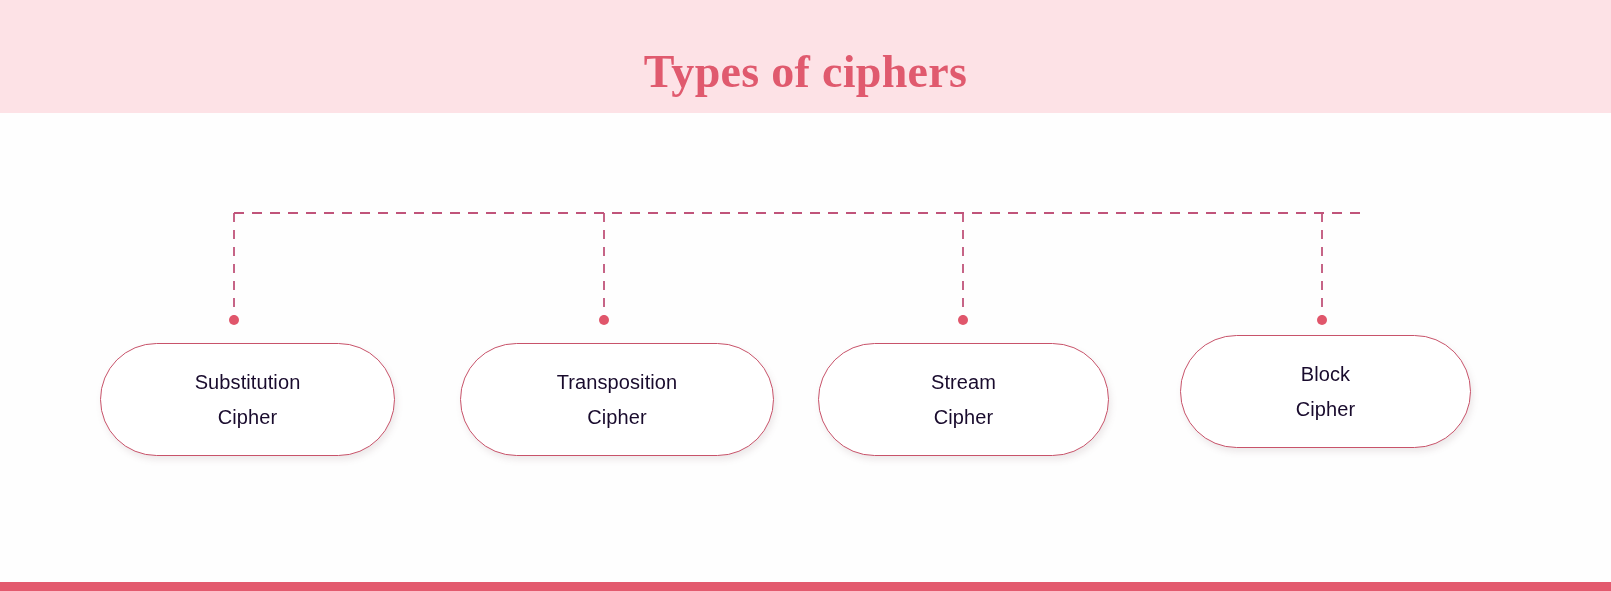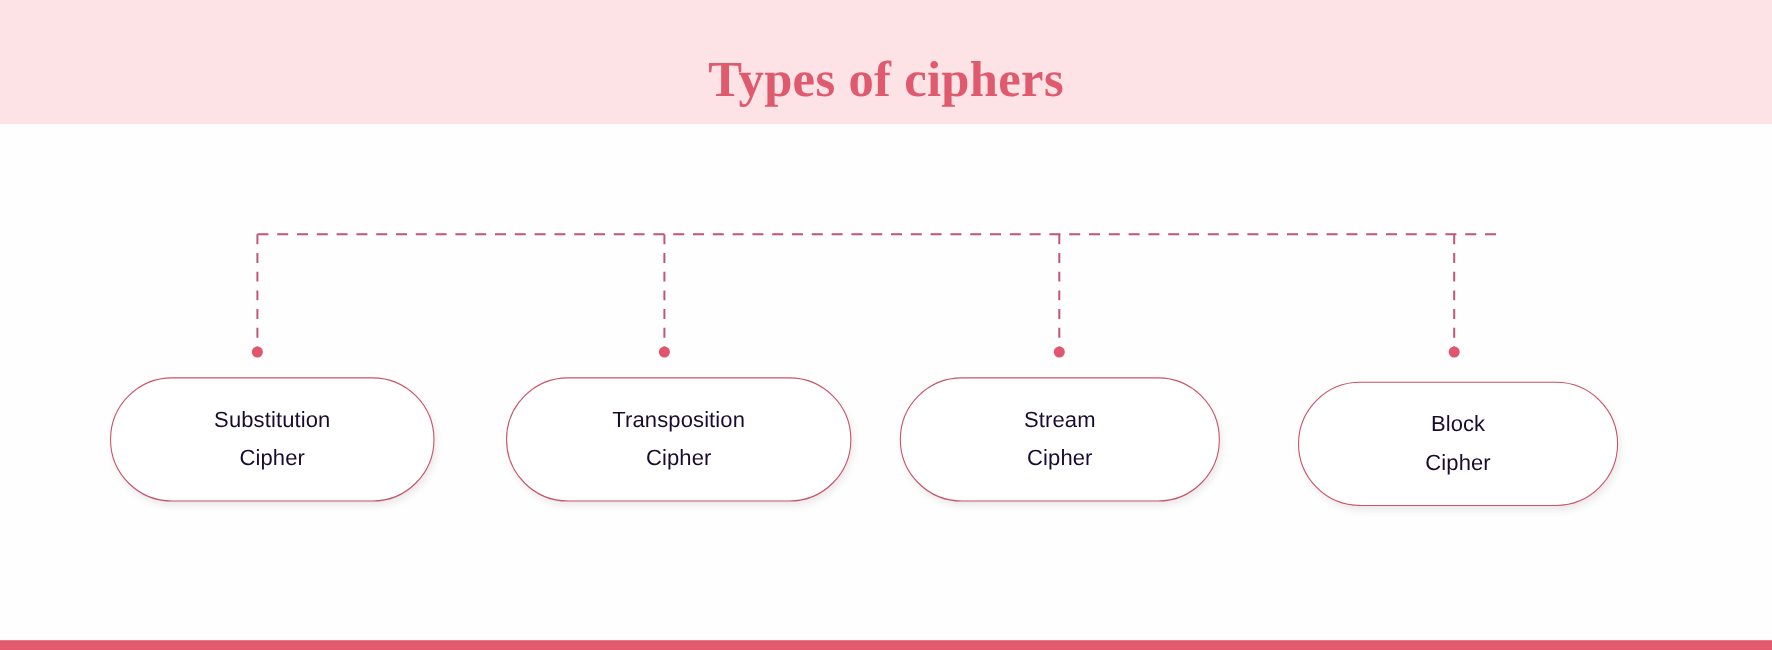--- a/index.html
+++ b/index.html
@@ -85,21 +85,21 @@
     font-size: 20px;
     line-height: 35px;
     color: #190b2d;
     letter-spacing: 0.1px;
     white-space: pre-line;
   }
 
   .node-1 { left: 100px; top: 230px; width: 295px; }
   .node-2 { left: 460px; top: 230px; width: 314px; }
   .node-3 { left: 818px; top: 230px; width: 291px; justify-content: center; }
-  .node-4 { left: 1180px; top: 234px; width: 291px; justify-content: center; }
+  .node-4 { left: 1180px; top: 222px; width: 291px; justify-content: center; }
 
   
   .bottom-bar {
     position: absolute;
     left: 0;
     top: 582px;
     width: 1611px;
     height: 9px;
     background: #e35a6e;
   }

